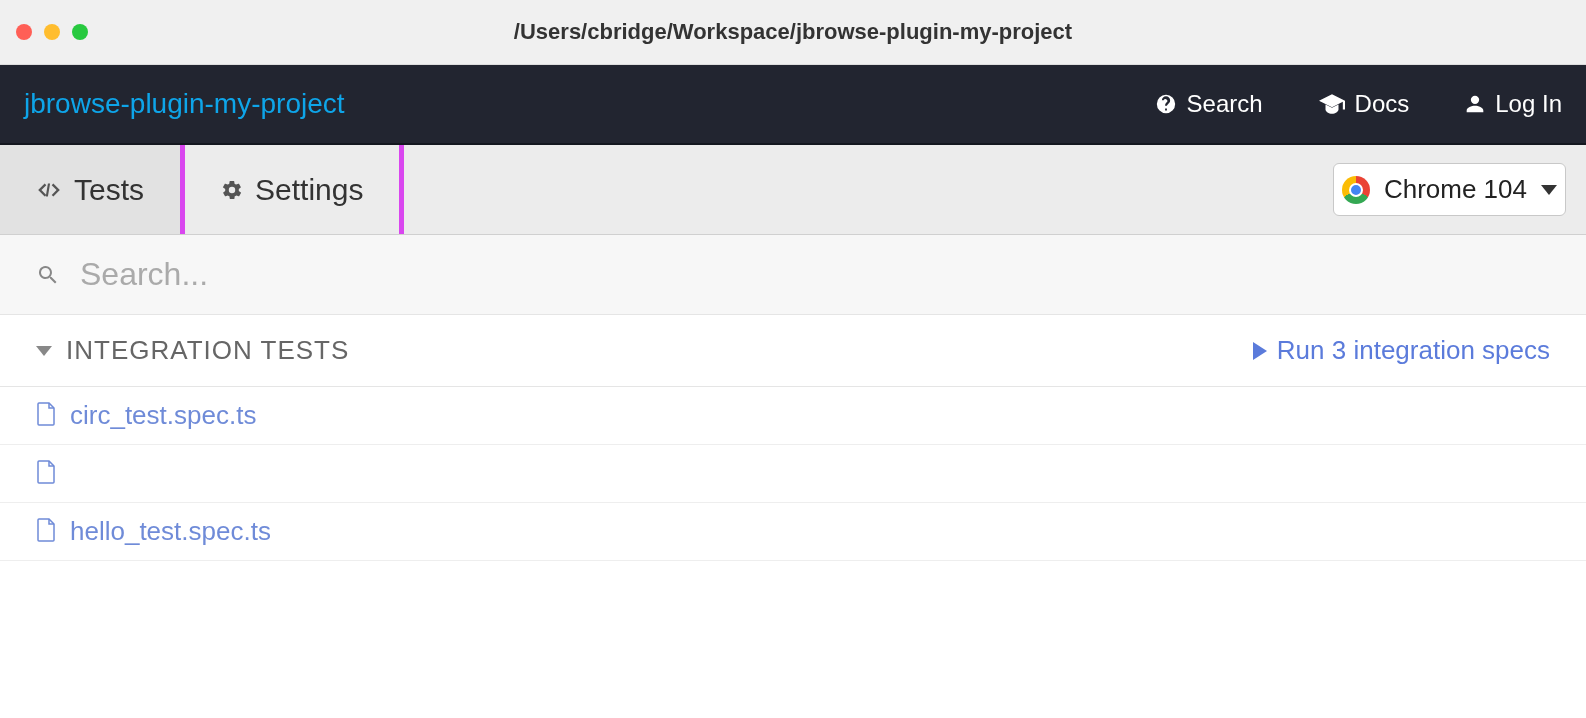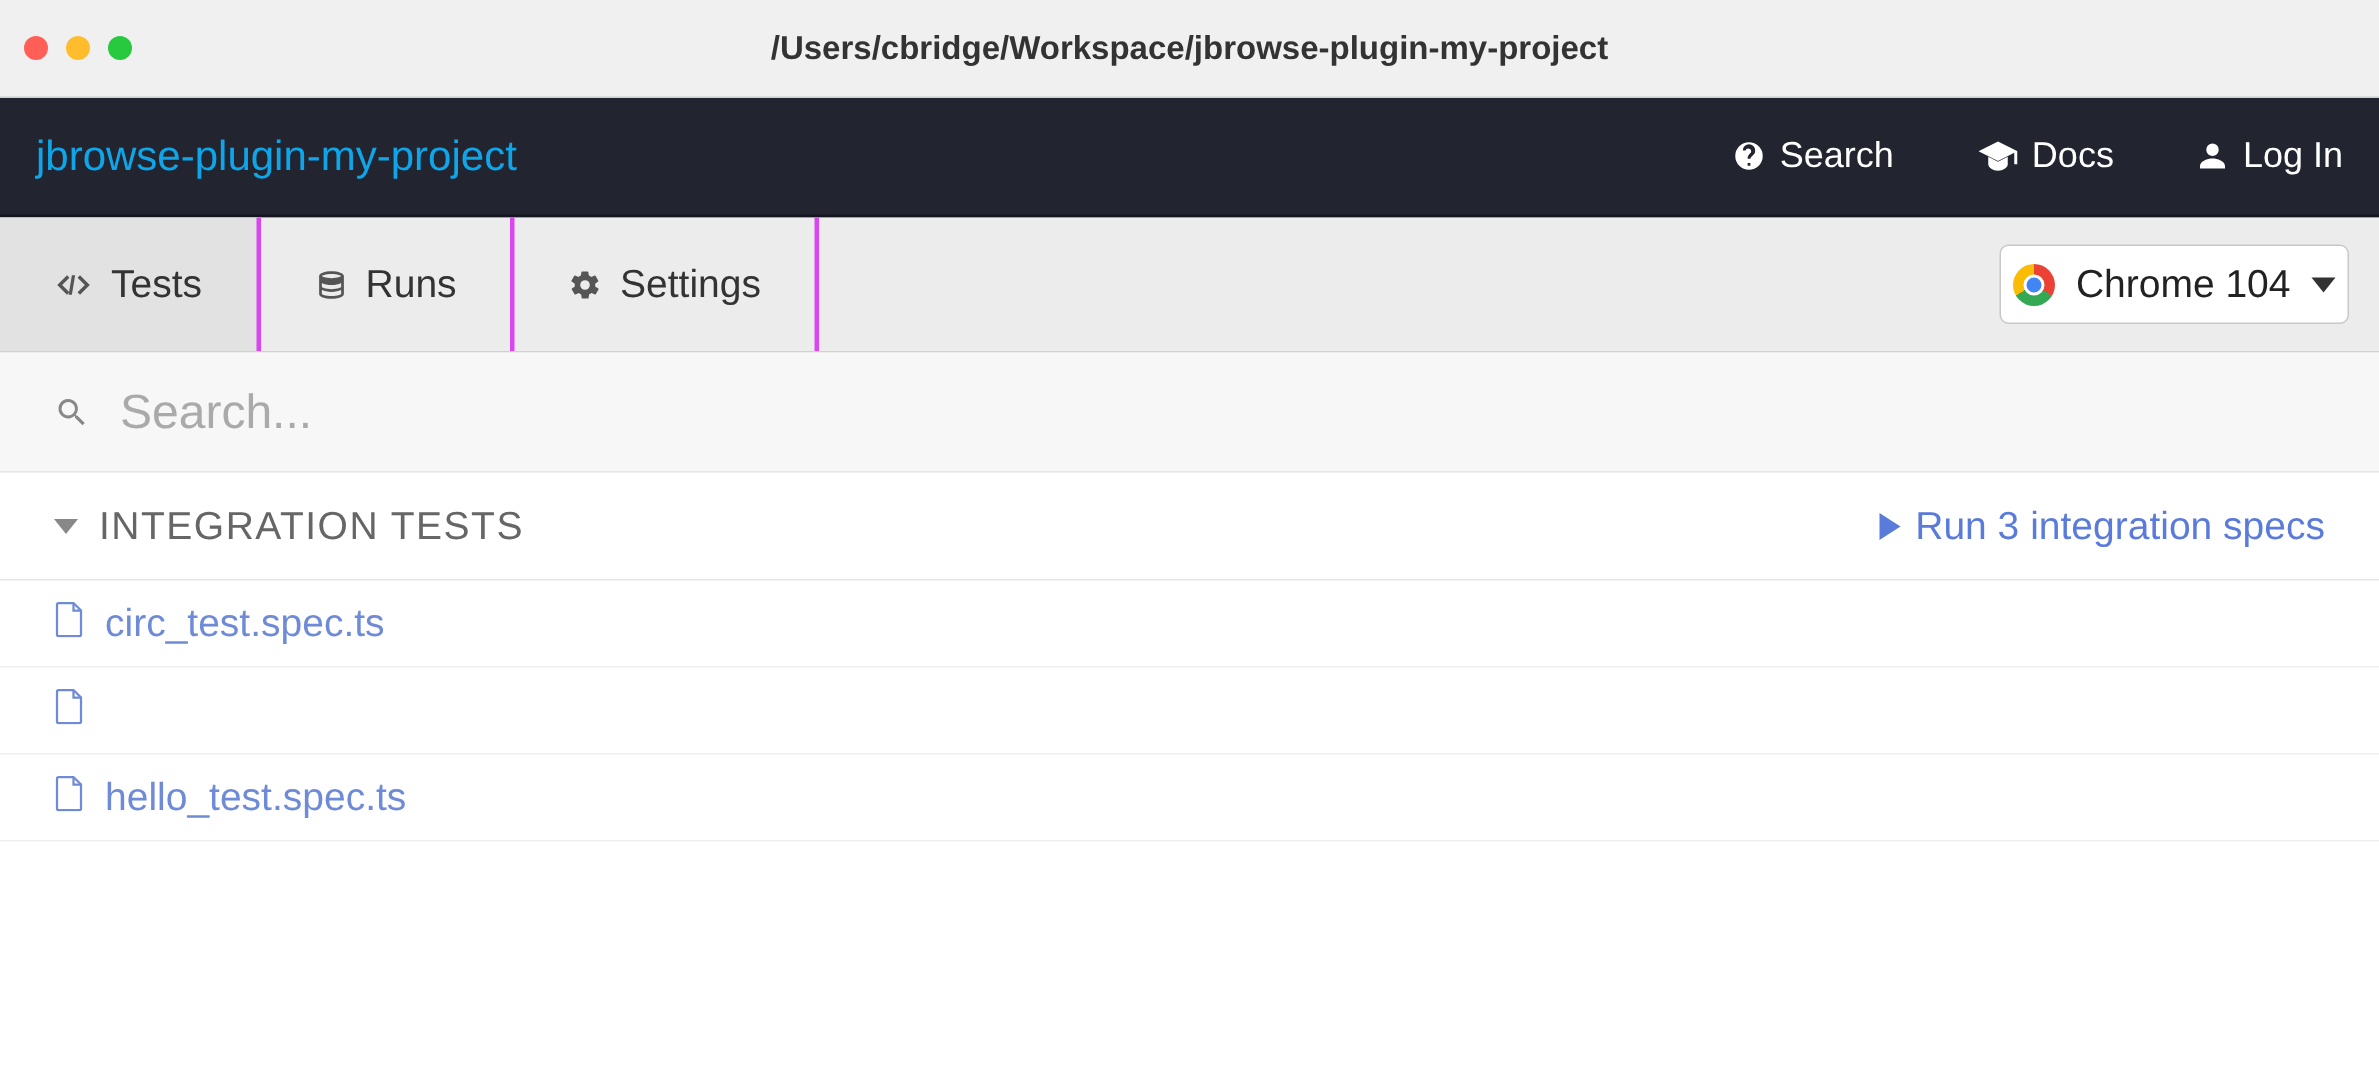--- a/index.html
+++ b/index.html
@@ -85,24 +85,24 @@
     }
     .tabs {
       display: flex;
       align-items: stretch;
     }
     .tab {
       display: flex;
       align-items: center;
       gap: 12px;
       padding: 0 36px;
-      font-size: 26px;
+      font-size: 30px;
       color: #333;
       cursor: pointer;
-      border-right: 3px solid #d946ef;
+      border-right: 5px solid #d946ef;
     }
     .tab.active {
       background: #e2e2e2;
     }
     .tab svg { fill: #555; }
     .toolbar-spacer { flex: 1; }
     .browser-selector {
       display: flex;
       align-items: center;
       margin: 18px 0;
@@ -248,26 +248,20 @@
 <div class="toolbar">
   <div class="tabs">
     <div class="tab active">
       <svg width="26" height="20" viewBox="0 0 24 18">
         <path d="M8 3L2 9l6 6 1.5-1.5L5 9l4.5-4.5L8 3zm8 0l-1.5 1.5L19 9l-4.5 4.5L16 15l6-6-6-6zm-5 0l-2 12h2l2-12h-2z"></path>
       </svg>
       <span>Tests</span>
     </div>
     <div class="tab">
       <svg width="22" height="22" viewBox="0 0 24 24">
-        <path d="M12 2C7 2 3 3.5 3 5.5v13C3 20.5 7 22 12 22s9-1.5 9-3.5v-13C21 3.5 17 2 12 2zm0 2c4.5 0 7 1.2 7 1.5S16.5 7 12 7 5 5.8 5 5.5 7.5 4 12 4zm7 14.5c0 .3-2.5 1.5-7 1.5s-7-1.2-7-1.5v-3c1.7 1 4.5 1.5 7 1.5s5.3-.5 7-1.5v3zm0-5c0 .3-2.5 1.5-7 1.5s-7-1.2-7-1.5v-3c1.7 1 4.5 1.5 7 1.5s5.3-.5 7-1.5v3z"></path>
-      </svg>
-      <span>Runs</span>
-    </div>
-    <div class="tab">
-      <svg width="22" height="22" viewBox="0 0 24 24">
         <path d="M19.4 13a7.5 7.5 0 000-2l2.1-1.6a.5.5 0 00.1-.7l-2-3.4a.5.5 0 00-.6-.2l-2.5 1a7.3 7.3 0 00-1.7-1l-.4-2.6a.5.5 0 00-.5-.4h-4a.5.5 0 00-.5.4l-.4 2.6a7.3 7.3 0 00-1.7 1l-2.5-1a.5.5 0 00-.6.2l-2 3.4a.5.5 0 00.1.7L4.6 11a7.5 7.5 0 000 2l-2.1 1.6a.5.5 0 00-.1.7l2 3.4a.5.5 0 00.6.2l2.5-1a7.3 7.3 0 001.7 1l.4 2.6a.5.5 0 00.5.4h4a.5.5 0 00.5-.4l.4-2.6a7.3 7.3 0 001.7-1l2.5 1a.5.5 0 00.6-.2l2-3.4a.5.5 0 00-.1-.7L19.4 13zM12 15.5A3.5 3.5 0 1115.5 12 3.5 3.5 0 0112 15.5z"></path>
       </svg>
       <span>Settings</span>
     </div>
   </div>
   <div class="toolbar-spacer"></div>
   <div class="browser-selector">
     <div class="chrome-icon"></div>
     <span>Chrome 104</span>
     <div class="caret-down"></div>

